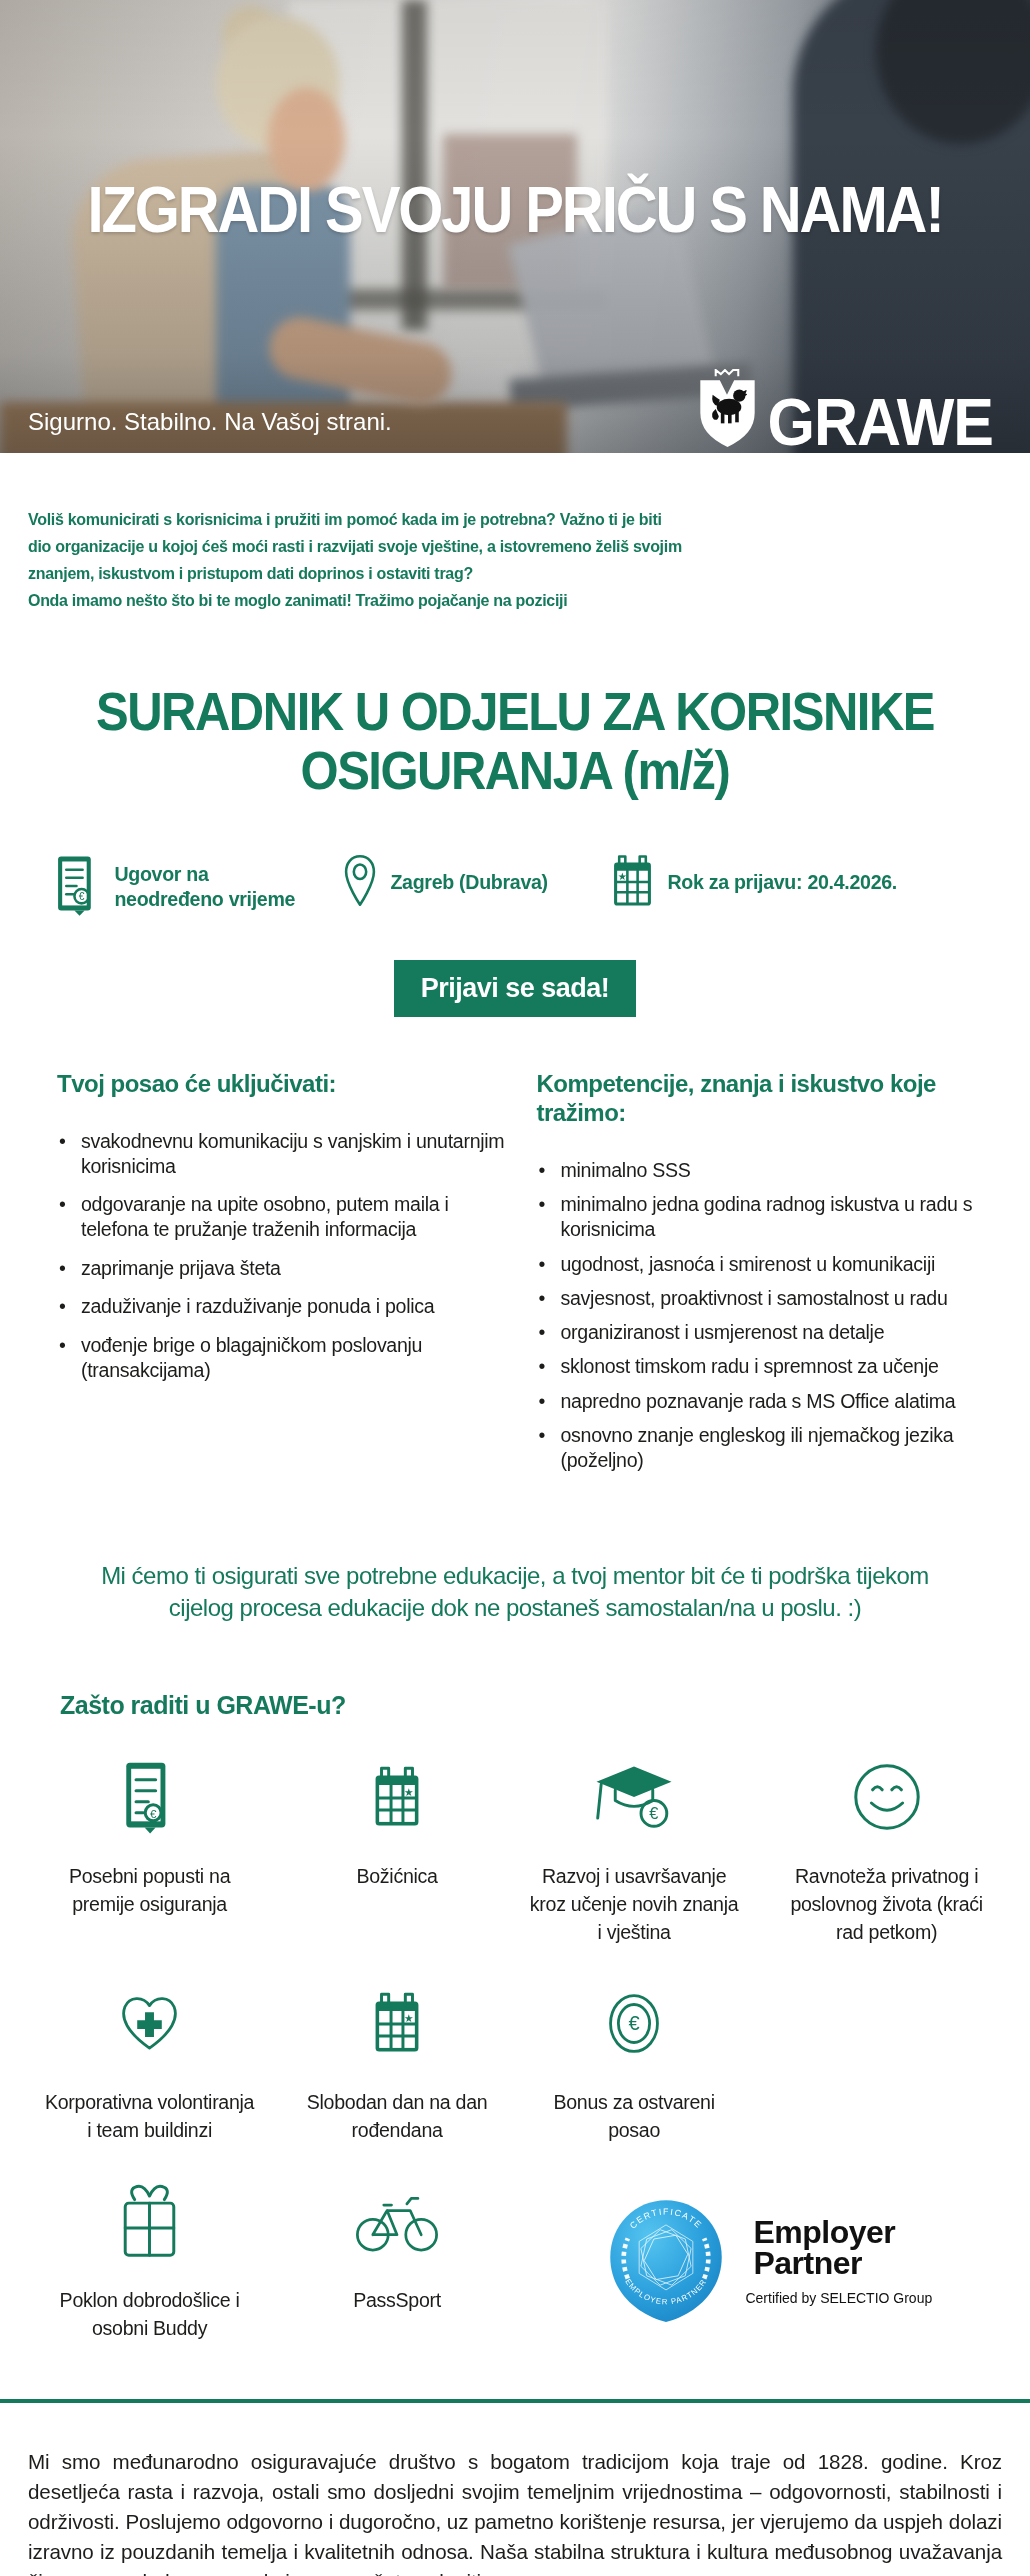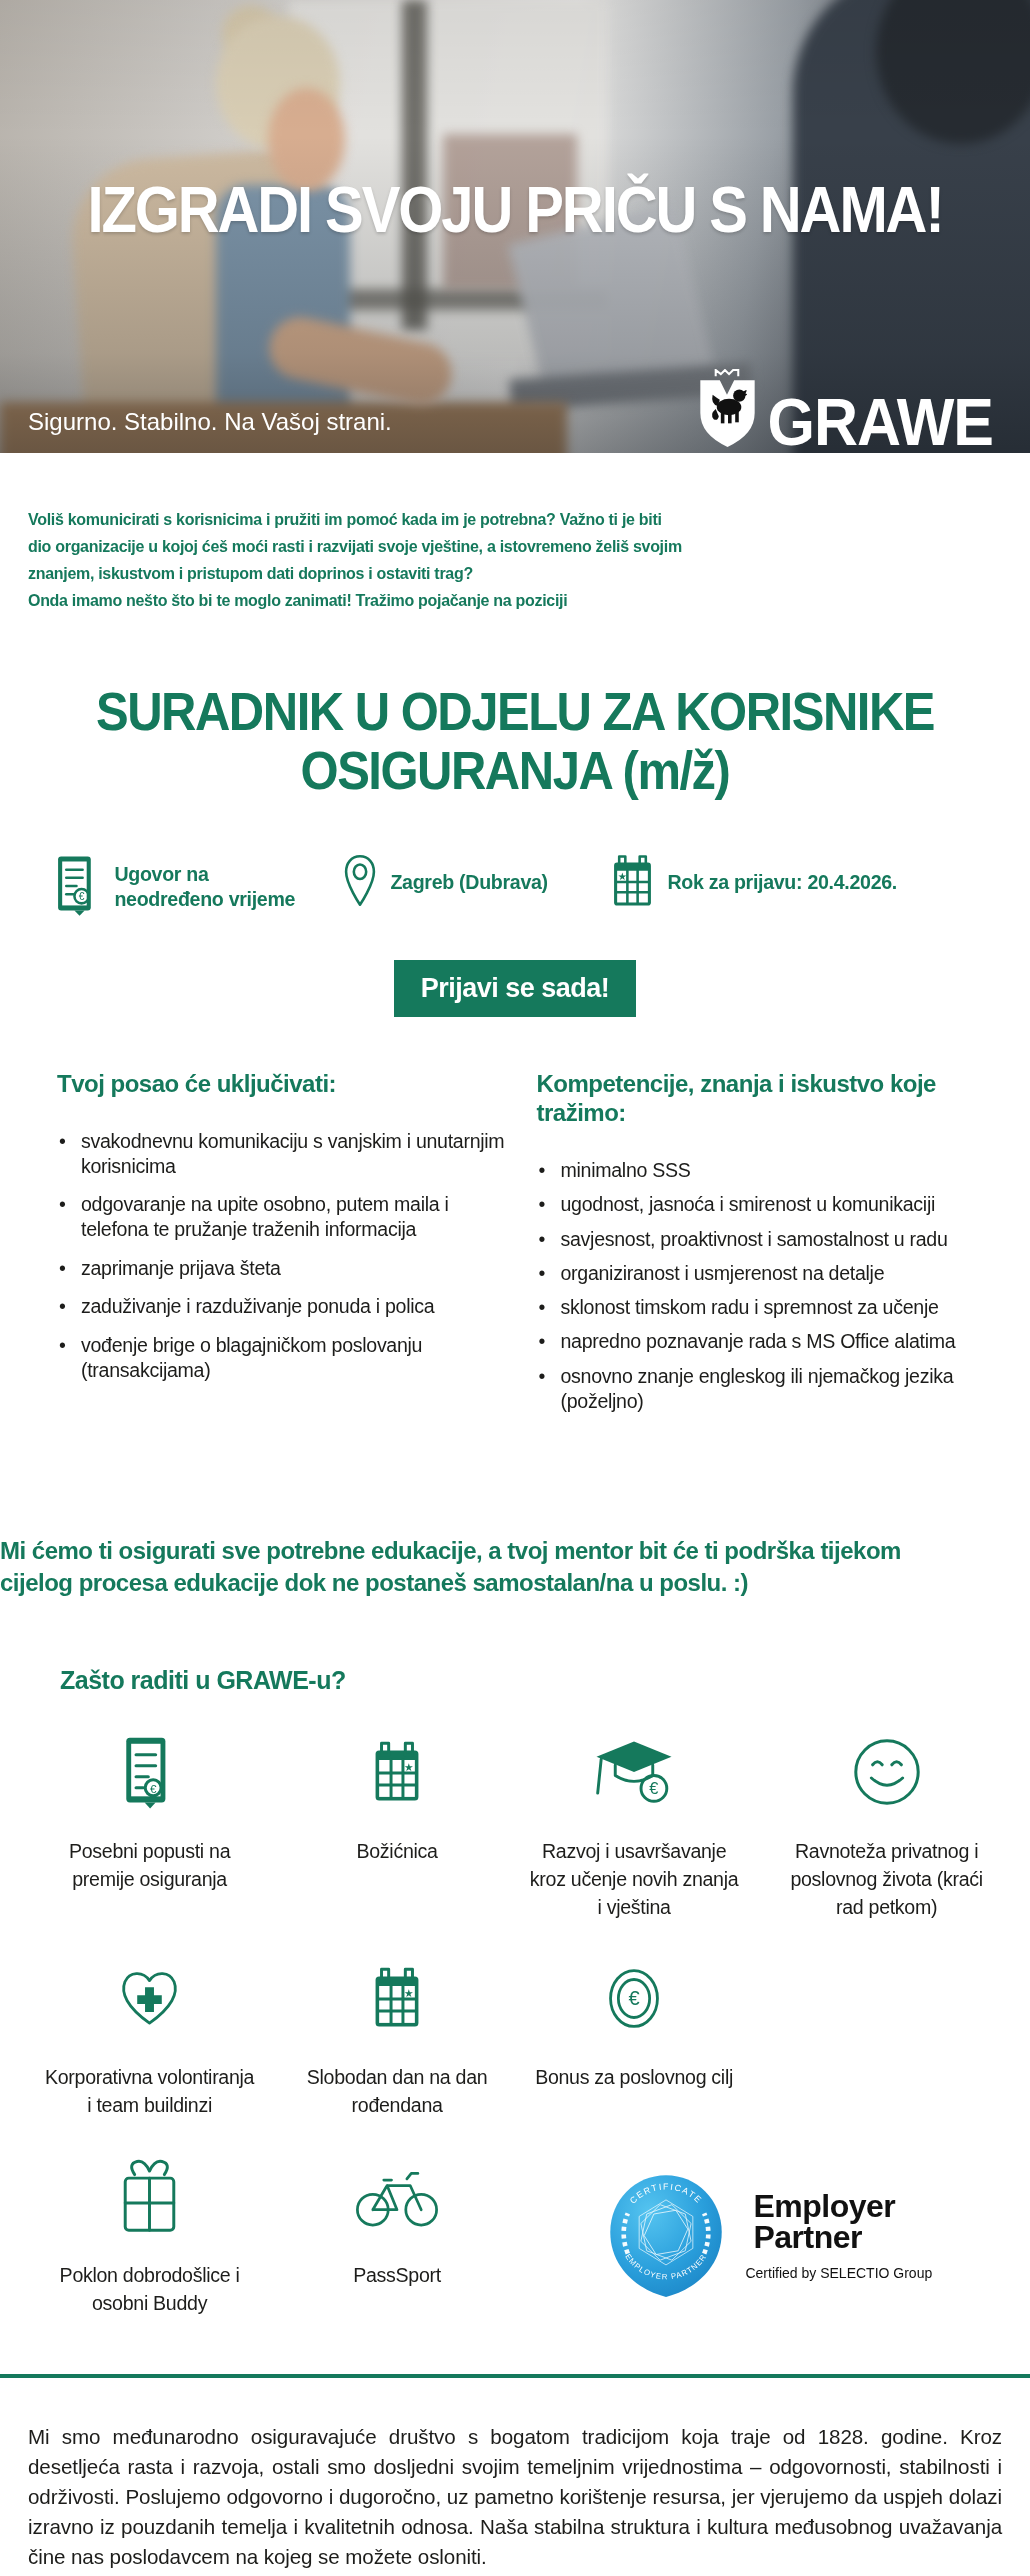--- a/index.html
+++ b/index.html
@@ -59,21 +59,21 @@
 
   .columns{display:flex;margin-top:52px;padding-left:57px;}
   .col-left{width:464px;}
   .col-right{width:469px;margin-left:15.5px;}
   .col-head{color:#15795c;font-weight:700;font-size:24px;line-height:29px;letter-spacing:-0.5px;margin:0 0 31px 0;}
   ul.blist{list-style:none;margin:0;padding:0;font-size:19.6px;line-height:25px;color:#1d1d1b;letter-spacing:-0.3px;}
   ul.blist li{position:relative;padding-left:24px;margin-bottom:13.4px;}
   ul.blist li::before{content:"•";position:absolute;left:2.1px;top:0;color:#1d1d1b;}
   .col-right ul.blist li{margin-bottom:9.3px;}
 
-  .mentor{margin-top:112px;color:#15795c;font-weight:700;
+  .mentor{margin-top:78px;text-align:center;color:#15795c;font-weight:400;
         font-size:24px;line-height:32px;letter-spacing:-0.5px;}
   .mentor div{white-space:nowrap;}
 
   .benefits-head{margin-top:67px;padding-left:60px;color:#15795c;font-weight:700;
         font-size:25px;letter-spacing:-0.5px;}
 
   .benefits-grid{display:grid;grid-template-columns:258px 237px 237px 268px;
         padding-left:20.6px;margin-top:36px;row-gap:36px;}
   .bcell{display:flex;flex-direction:column;align-items:center;text-align:center;}
   .bicon{height:82px;display:flex;align-items:center;justify-content:center;margin-bottom:24px;}
@@ -213,20 +213,21 @@
         <li>odgovaranje na upite osobno, putem maila i telefona te pružanje traženih informacija</li>
         <li>zaprimanje prijava šteta</li>
         <li>zaduživanje i razduživanje ponuda i polica</li>
         <li>vođenje brige o blagajničkom poslovanju (transakcijama)</li>
       </ul>
     </div>
     <div class="col-right">
       <h3 class="col-head">Kompetencije, znanja i iskustvo koje tražimo:</h3>
       <ul class="blist">
         <li>minimalno SSS</li>
+        <li>minimalno jedna godina radnog iskustva u radu s korisnicima</li>
         <li>ugodnost, jasnoća i smirenost u komunikaciji</li>
         <li>savjesnost, proaktivnost i samostalnost u radu</li>
         <li>organiziranost i usmjerenost na detalje</li>
         <li>sklonost timskom radu i spremnost za učenje</li>
         <li>napredno poznavanje rada s MS Office alatima</li>
         <li>osnovno znanje engleskog ili njemačkog jezika (poželjno)</li>
       </ul>
     </div>
   </div>
 
@@ -324,21 +325,21 @@
     </div>
 
     <div class="bcell">
       <span class="bicon">
         <svg width="62" height="67" viewBox="0 0 110 120">
           <ellipse cx="55" cy="60" rx="42" ry="50" class="gstroke" stroke-width="6"></ellipse>
           <ellipse cx="55" cy="60" rx="28" ry="34" class="gstroke" stroke-width="5"></ellipse>
           <text x="55" y="72" text-anchor="middle" font-size="36" fill="#15795c" font-family="Liberation Sans, sans-serif">€</text>
         </svg>
       </span>
-      <span class="blabel">Bonus za poslovnog cilj</span>
+      <span class="blabel">Bonus za ostvareni posao</span>
     </div>
 
     <div class="bcell" style="grid-column:1;">
       <span class="bicon">
         <svg width="67" height="77" viewBox="0 0 110 130">
           <path d="M30,28 q-12,-18 4,-22 q12,-3 21,16 q9,-19 21,-16 q16,4 4,22" class="gstroke" stroke-width="7"></path>
           <rect x="14" y="34" width="82" height="88" rx="6" class="gstroke" stroke-width="7"></rect>
           <line x1="55" y1="34" x2="55" y2="122" class="gstroke" stroke-width="7"></line>
           <line x1="14" y1="76" x2="96" y2="76" class="gstroke" stroke-width="9"></line>
         </svg>

